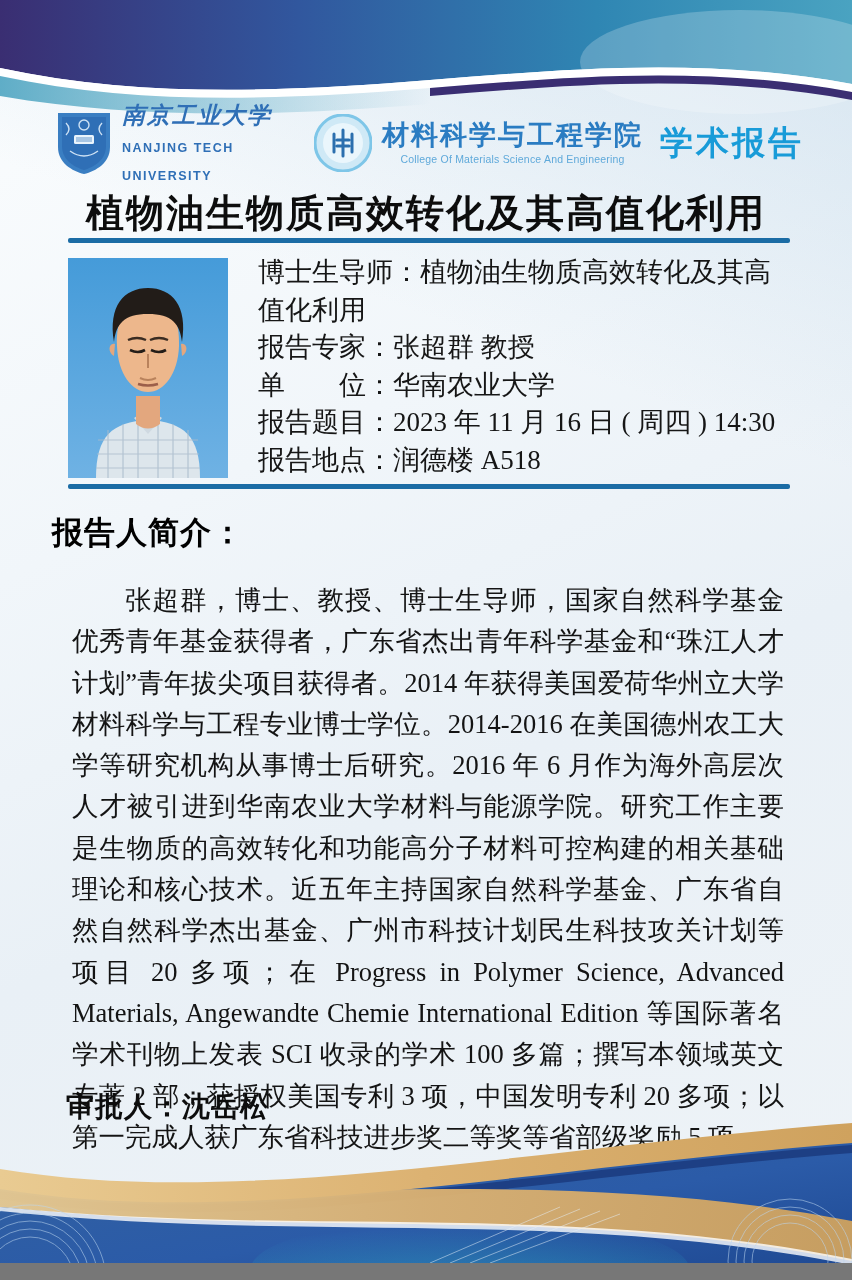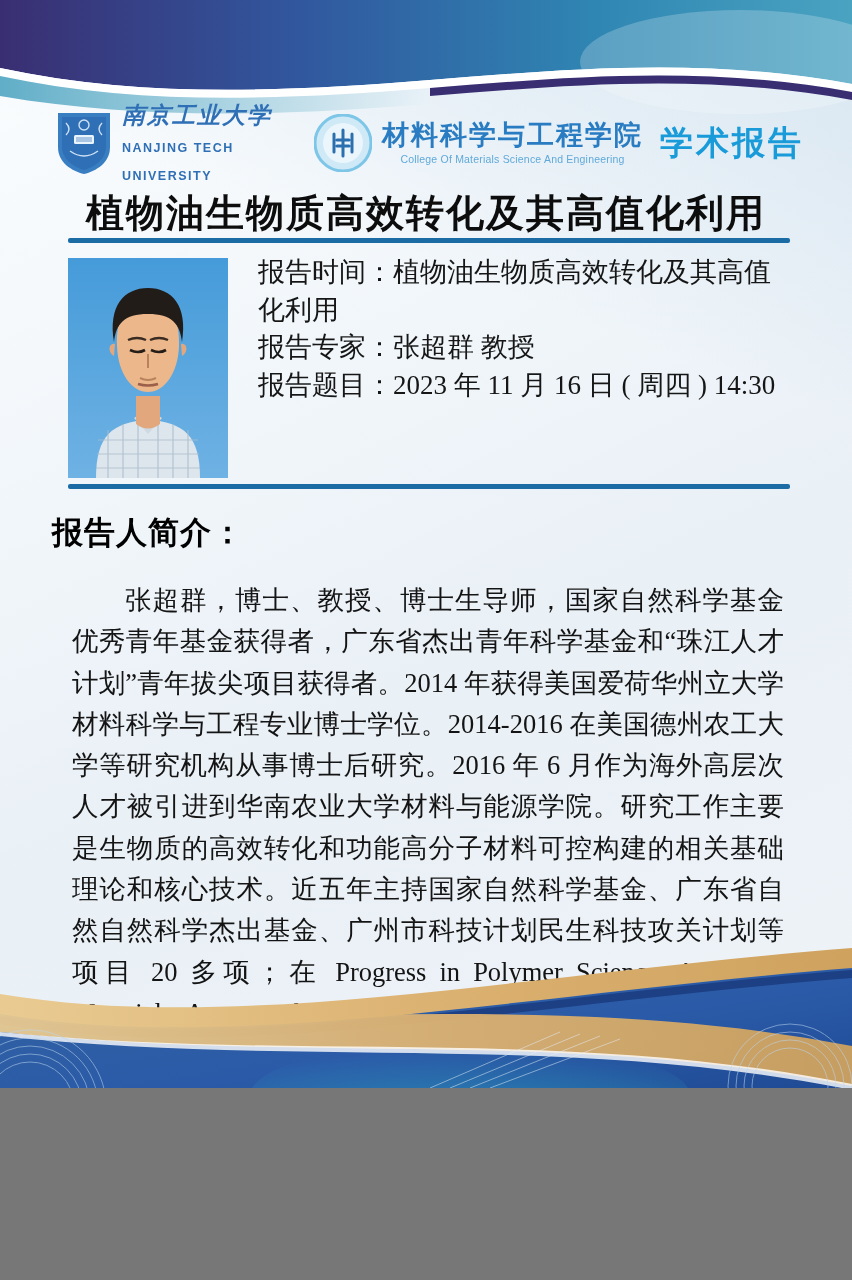--- a/index.html
+++ b/index.html
@@ -1,18 +1,18 @@
 <!DOCTYPE html>
 <html lang="zh"><head>
 <meta charset="utf-8">
 <style>
   html,body{margin:0;padding:0;}
   body{background:#777;display:flex;justify-content:center;}
   .poster{
-    position:relative;width:852px;height:1088px;overflow:hidden;
+    position:relative;width:852px;height:1263px;overflow:hidden;
     background:
       linear-gradient(200deg, rgba(190,214,232,.55) 0%, rgba(255,255,255,0) 30%),
       linear-gradient(155deg,#fbfdfe 0%,#f1f6fa 35%,#e9f0f6 60%,#eef3f7 100%);
     font-family:"Liberation Sans",sans-serif;color:#111;
   }
   .hdr-svg,.ftr-svg{position:absolute;left:0;width:852px;display:block;}
   .hdr-svg{top:0;height:118px;}
   .ftr-svg{bottom:0;height:152px;}
   .logo-row{position:absolute;top:104px;left:56px;right:48px;display:flex;align-items:center;}
   .univ-logo{width:56px;height:64px;flex:none;}
@@ -128,23 +128,25 @@
       <path d="M46,84 C40,48 56,30 80,30 C104,30 120,48 114,84 C112,66 104,56 80,56 C56,56 48,66 46,84 Z" fill="#221c18"></path>
 
       <path d="M60,82 q9,-4 18,0 M82,82 q9,-4 18,0" stroke="#3a2c22" stroke-width="2.4" fill="none"></path>
       <path d="M62,92 q8,4 15,0 M83,92 q8,4 15,0" stroke="#241d18" stroke-width="2.6" fill="none"></path>
 
       <path d="M80,96 v14 M72,120 q8,4 16,0" stroke="#b9825c" stroke-width="2" fill="none"></path>
       <path d="M70,126 q10,3 20,0" stroke="#9c5f4a" stroke-width="2.4" fill="none"></path>
     </svg>
 
     <div class="info-list">
-      <p class="info-item"><span>报告时间：</span><span>植物油生物质高效转化及其高值化利用</span></p>
+      <p class="info-item"><span>博士生导师：</span><span>植物油生物质高效转化及其高值化利用</span></p>
       <p class="info-item"><span>报告专家：</span><span>张超群 教授</span></p>
+      <p class="info-item"><span>单　　位：</span><span>华南农业大学</span></p>
       <p class="info-item"><span>报告题目：</span><span>2023 年 11 月 16 日 ( 周四 ) 14:30</span></p>
+      <p class="info-item"><span>报告地点：</span><span>润德楼 A518</span></p>
     </div>
   </div>
   <div class="rule rule-2"></div>
 
   <h2 class="bio-heading">报告人简介：</h2>
   <p class="bio">张超群，博士、教授、博士生导师，国家自然科学基金优秀青年基金获得者，广东省杰出青年科学基金和“珠江人才计划”青年拔尖项目获得者。2014 年获得美国爱荷华州立大学材料科学与工程专业博士学位。2014-2016 在美国德州农工大学等研究机构从事博士后研究。2016 年 6 月作为海外高层次人才被引进到华南农业大学材料与能源学院。研究工作主要是生物质的高效转化和功能高分子材料可控构建的相关基础理论和核心技术。近五年主持国家自然科学基金、广东省自然自然科学杰出基金、广州市科技计划民生科技攻关计划等项目 20 多项；在 Progress in Polymer Science, Advanced Materials, Angewandte Chemie International Edition 等国际著名学术刊物上发表 SCI 收录的学术 100 多篇；撰写本领域英文专著 2 部；获授权美国专利 3 项，中国发明专利 20 多项；以第一完成人获广东省科技进步奖二等奖等省部级奖励 5 项。</p>
 
   <div class="approver"><span>审批人：</span><span>沈岳松</span></div>
 
   <svg class="ftr-svg" viewBox="0 0 852 152" aria-hidden="true">

